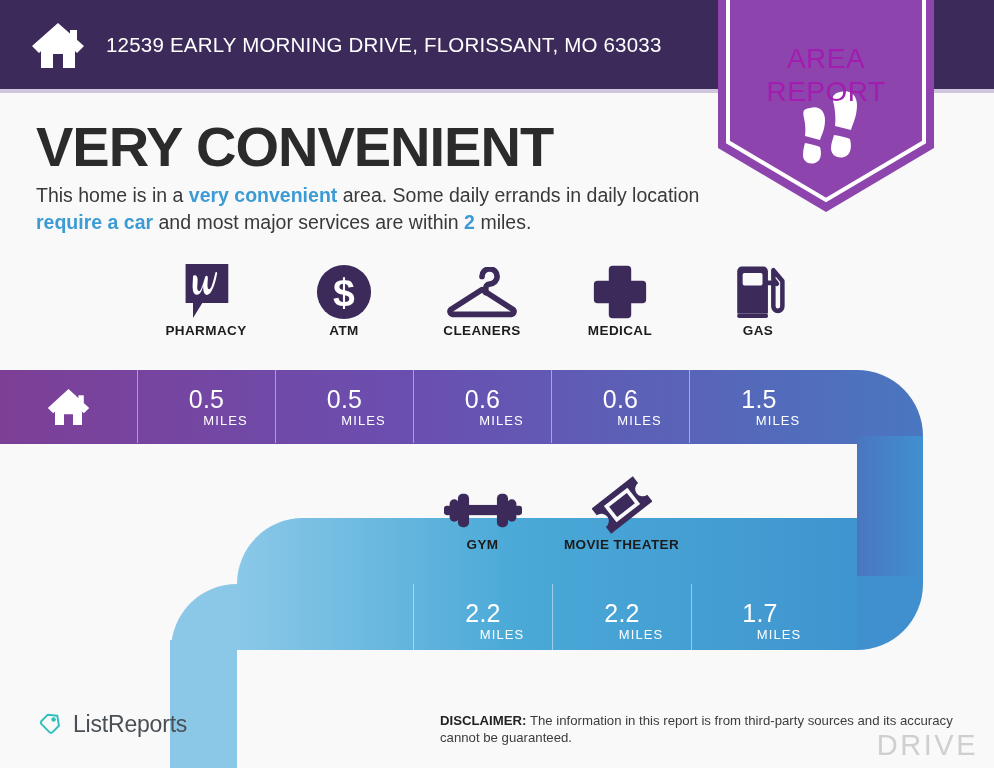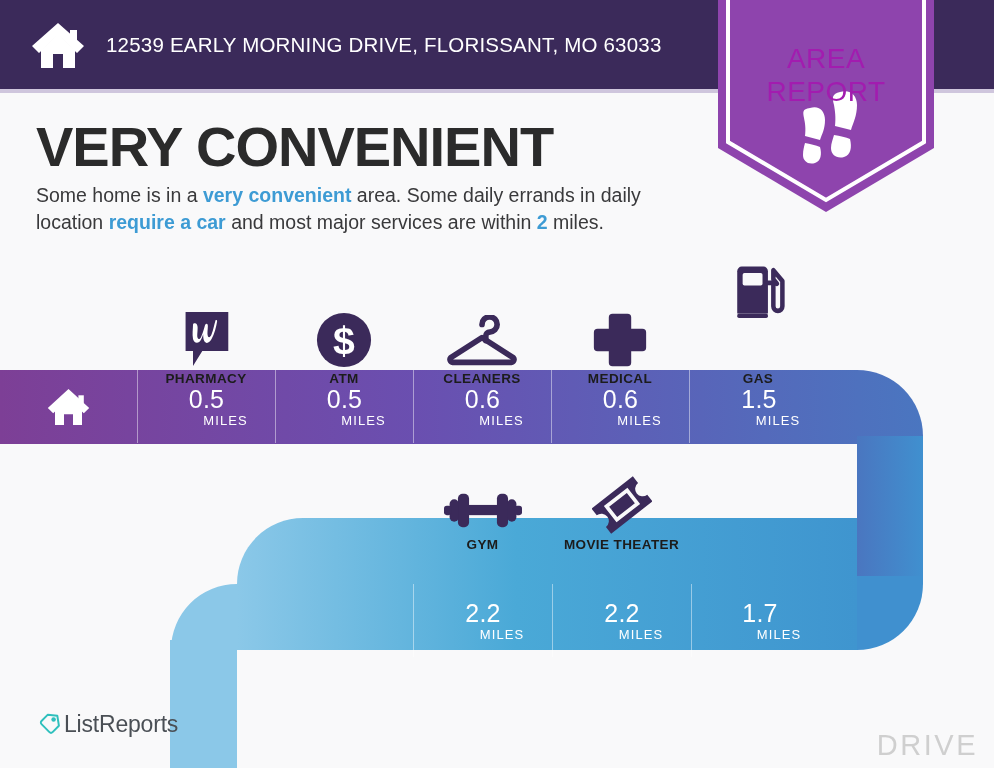--- a/index.html
+++ b/index.html
@@ -69,21 +69,21 @@
   .seg .val{font-size:25px;line-height:26px;font-weight:400;letter-spacing:.3px;}
   .seg .unit{font-size:13px;line-height:15px;letter-spacing:1.1px;margin-top:1px;margin-left:38px;}
   .seg.home-seg{align-items:center;justify-content:center;}
   .home-seg-icon{width:45px;height:40px;}
 
   
   .footer-card{
     position:absolute;left:237px;top:662px;width:757px;height:106px;
     background:#f9f9fa;border-top-left-radius:26px;
   }
-  .lr-logo{position:absolute;left:38px;top:709px;display:flex;align-items:center;}
+  .lr-logo{position:absolute;left:38px;top:709px;display:flex;align-items:center;gap:9px;}
   .lr-name{font-size:23px;color:#4a4f55;letter-spacing:-.2px;}
   .disclaimer{
     position:absolute;left:440px;top:712px;width:540px;
     font-size:13.2px;line-height:17px;color:#3c3c3c;
   }
   .disclaimer b{font-weight:bold;color:#222;}
   .maris{
     position:absolute;right:16px;bottom:6px;
     font-size:29px;color:#cfcfcf;letter-spacing:2.5px;font-weight:400;
   }
@@ -158,21 +158,21 @@
         <path d="M128,135 c6,1 12,2 16,4 c2,8 1,16 -6,18 c-7,2 -13,-2 -13,-9 c0,-5 2,-9 3,-13 Z"></path>
       </g>
     </svg>
     <div class="badge-text">
       <div>AREA</div>
       <div>REPORT</div>
     </div>
   </div>
 
   <div class="headline">VERY CONVENIENT</div>
-  <div class="subcopy"><span>Some home is in a </span><span class="hl">very convenient</span><span> area. Some daily errands in daily location </span><span class="hl">require a car</span><span> and most major services are within </span><span class="hl">2</span><span> miles.</span></div>
+  <div class="subcopy"><span>This home is in a </span><span class="hl">very convenient</span><span> area. Some daily errands in daily location </span><span class="hl">require a car</span><span> and most major services are within </span><span class="hl">2</span><span> miles.</span></div>
 
   <div class="iconrow" style="left:137px;top:258px;">
 
     <div class="icon-cell" style="width:138px;">
       <div class="icon-art">
         <svg viewBox="0 0 56 62" width="52" height="58">
           <path d="M6,2 H52 V44 H24 L14,60 L14,44 H6 Z" fill="#3b2a5a"></path>
           <path d="M16,14 c2,0 3,2 3,5 c0,5 -1,9 0,11 c1,2 3,1 4,-2 c2,-4 3,-9 4,-12 c1,-2 3,-2 3,1 c0,4 -1,8 0,11 c1,2 3,1 4,-2 c2,-5 3,-11 4,-14 c0,-2 2,-2 2,0 c-1,6 -3,14 -6,19 c-2,4 -6,6 -8,2 c-1,-2 -1,-5 -1,-7 c-1,3 -2,6 -4,8 c-3,2 -6,1 -7,-3 c-1,-5 0,-11 0,-15 c0,-2 1,-2 2,-2 Z" fill="#ffffff"></path>
         </svg>
       </div>
@@ -201,21 +201,21 @@
 
     <div class="icon-cell" style="width:138px;">
       <div class="icon-art">
         <svg viewBox="0 0 60 60" width="56" height="56">
           <path d="M22,2 h16 a4,4 0 0 1 4,4 v12 h12 a4,4 0 0 1 4,4 v16 a4,4 0 0 1 -4,4 H42 v12 a4,4 0 0 1 -4,4 H22 a4,4 0 0 1 -4,-4 V42 H6 a4,4 0 0 1 -4,-4 V22 a4,4 0 0 1 4,-4 h12 V6 a4,4 0 0 1 4,-4 Z" fill="#3b2a5a"></path>
         </svg>
       </div>
       <div class="icon-label">MEDICAL</div>
     </div>
 
-    <div class="icon-cell" style="width:138px;gap:48px;">
+    <div class="icon-cell" style="width:138px;">
       <div class="icon-art">
         <svg viewBox="0 0 62 62" width="56" height="58">
           <rect x="8" y="56" width="34" height="5" rx="2" fill="#3b2a5a"></rect>
           <path d="M13,4 h24 a5,5 0 0 1 5,5 v47 H8 V9 a5,5 0 0 1 5,-5 Z" fill="#3b2a5a"></path>
           <rect x="14" y="11" width="22" height="14" rx="2" fill="#f9f9fa"></rect>
           <path d="M42,22 h6 v26 a5,5 0 0 0 10,0 V20 l-10,-12 v10 l4,5" fill="none" stroke="#3b2a5a" stroke-width="5" stroke-linejoin="round" stroke-linecap="round"></path>
         </svg>
       </div>
       <div class="icon-label">GAS</div>
     </div>
@@ -305,16 +305,17 @@
   <div class="lr-logo">
     <span>
       <svg viewBox="0 0 30 30" width="26" height="26">
         <path d="M15,3 L26,11 v12 a3,3 0 0 1 -3,3 H8 a3,3 0 0 1 -3,-3 V11 Z" fill="none" stroke="#2fc0bd" stroke-width="2.6" stroke-linejoin="round" transform="rotate(45 15 15) scale(0.86) translate(2.5,2.5)"></path>
         <circle cx="18" cy="12" r="2.6" fill="#2fc0bd"></circle>
       </svg>
     </span>
     <span class="lr-name">ListReports</span>
   </div>
 
+  <div class="disclaimer"><b>DISCLAIMER:</b><span> The information in this report is from third-party sources and its accuracy cannot be guaranteed.</span></div>
 
   <div class="maris">DRIVE</div>
 
 </div>
 
 </body></html>

